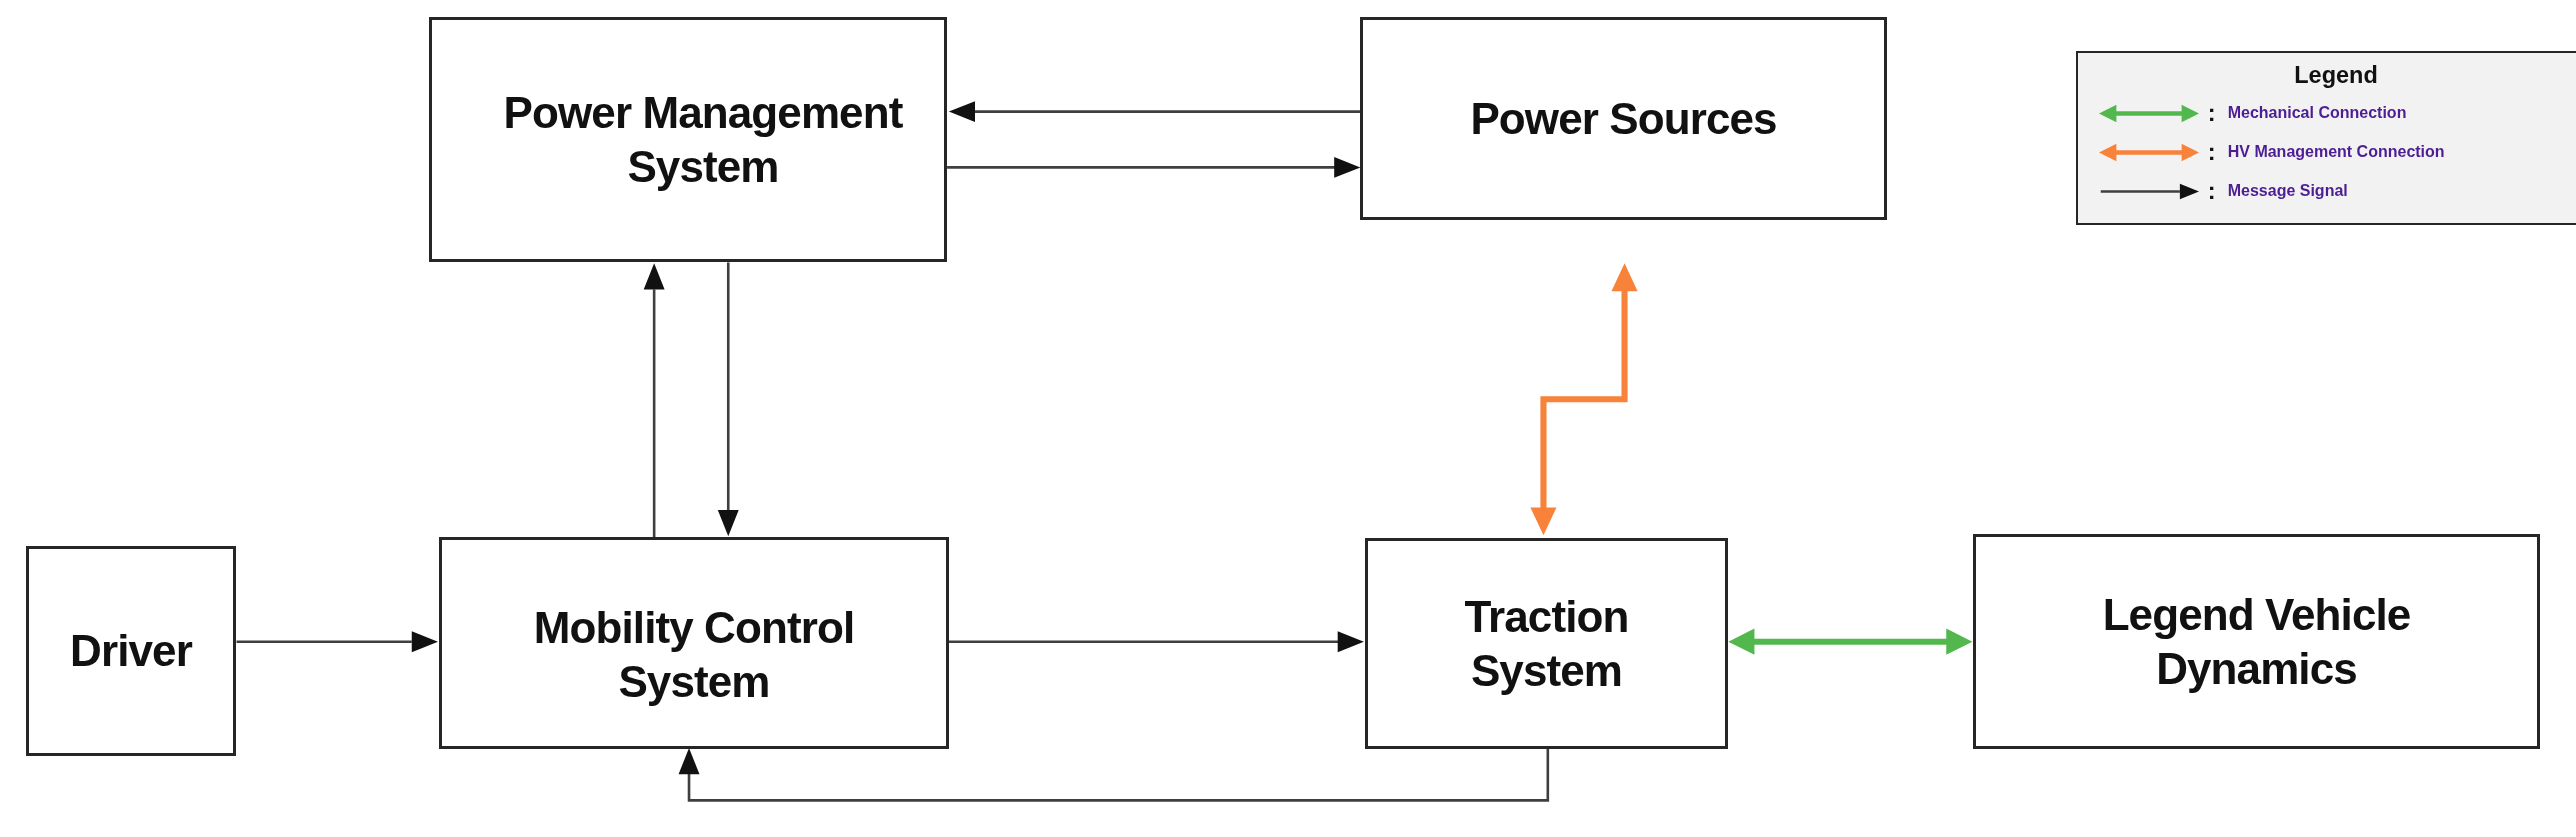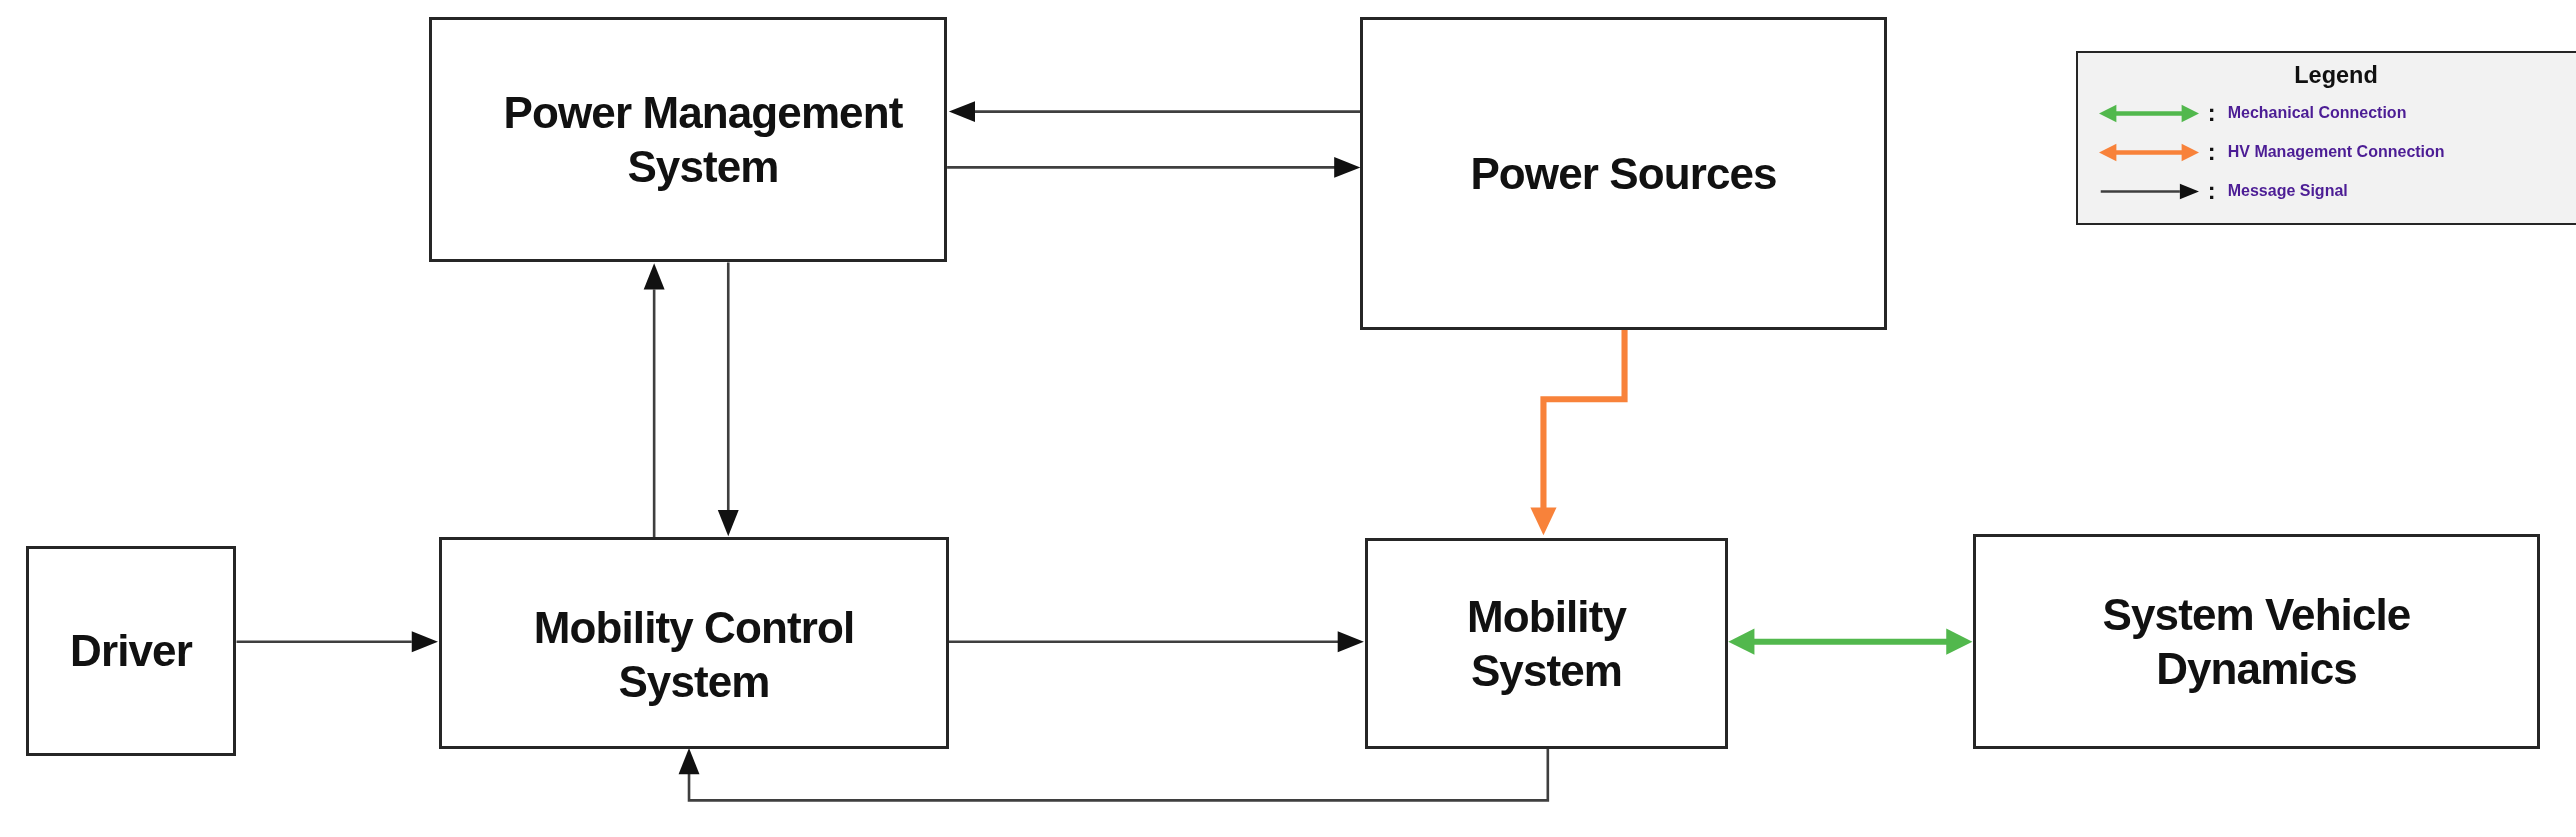--- a/index.html
+++ b/index.html
@@ -6,21 +6,21 @@
   body{width:2576px;height:837px;position:relative;overflow:hidden;
        font-family:"Liberation Sans","DejaVu Sans",sans-serif;}
   .canvas{position:absolute;inset:0;width:2576px;height:837px;}
   .box{position:absolute;background:#ffffff;border:3.5px solid var(--box-border);
        box-sizing:border-box;display:flex;align-items:center;justify-content:center;
        text-align:center;color:#111111;font-weight:bold;font-size:44px;
        line-height:1.22;letter-spacing:-0.9px;padding:0 17.4px;z-index:2;}
   .box .label{display:block;}
   .box-pms{left:429px;top:17.4px;width:518px;height:245px;}
   .box-pms .label{max-width:410px;margin-left:30px;}
-  .box-ps{left:1360px;top:17.4px;width:527px;height:313px;}
+  .box-ps{left:1360px;top:17.4px;width:527px;height:203px;}
   .box-driver{left:26px;top:546px;width:210px;height:210px;}
   .box-mcs{left:439px;top:537px;width:510px;height:212px;}
   .box-mcs .label{max-width:392px;margin-top:23px;}
   .box-traction{left:1365px;top:538px;width:363px;height:211px;}
   .box-traction .label{max-width:244px;}
   .box-tvd{left:1973px;top:534px;width:567px;height:215px;}
   .box-tvd .label{max-width:384px;}
   .legend{position:absolute;left:2032px;top:51px;width:520px;height:174px;
           background:var(--legend-bg);border:2.6px solid var(--box-border);
           box-sizing:border-box;z-index:2;padding-top:7px;margin-left:44px;}
@@ -106,25 +106,25 @@
 
   <div class="box box-driver">
     <span class="label">Driver</span>
   </div>
 
   <div class="box box-mcs">
     <span class="label">Mobility Control System</span>
   </div>
 
   <div class="box box-traction">
-    <span class="label">Mobility System</span>
+    <span class="label">Traction System</span>
   </div>
 
   <div class="box box-tvd">
-    <span class="label">System Vehicle Dynamics</span>
+    <span class="label">Legend Vehicle Dynamics</span>
   </div>
 
   <div class="legend">
     <div class="legend-title">Legend</div>
 
     <div class="legend-row">
       <svg class="legend-icon" viewBox="0 0 115 26">
         <line class="legend-mech-line" x1="16" y1="13" x2="99" y2="13"></line>
         <polygon fill="var(--mechanical)" points="0,13 20,3 20,23"></polygon>
         <polygon fill="var(--mechanical)" points="115,13 95,3 95,23"></polygon>

